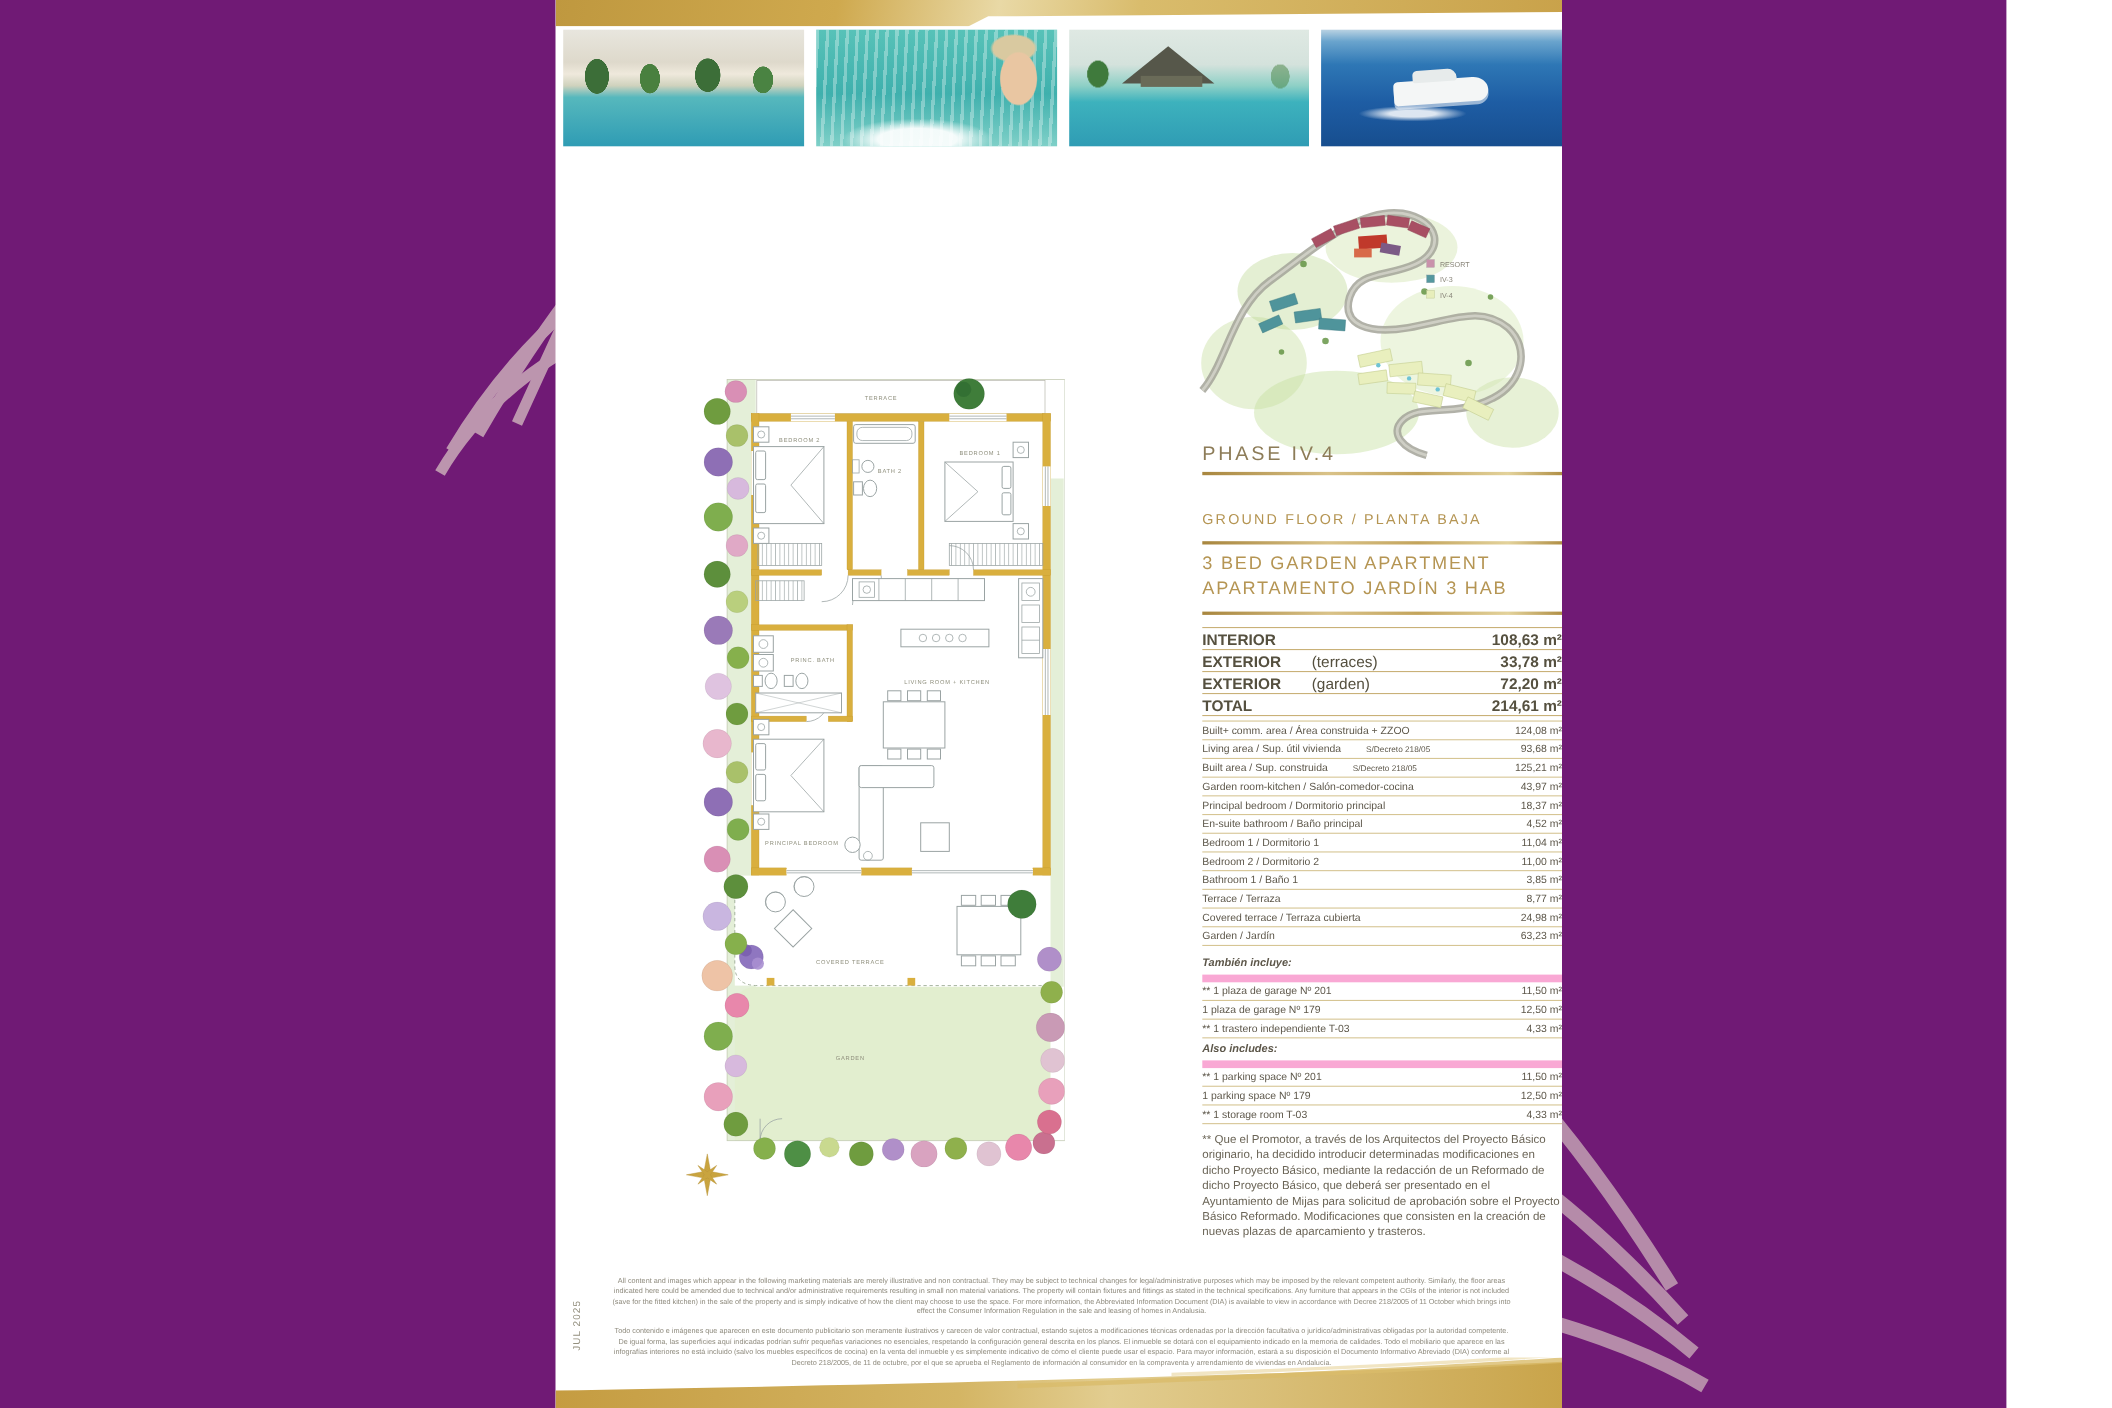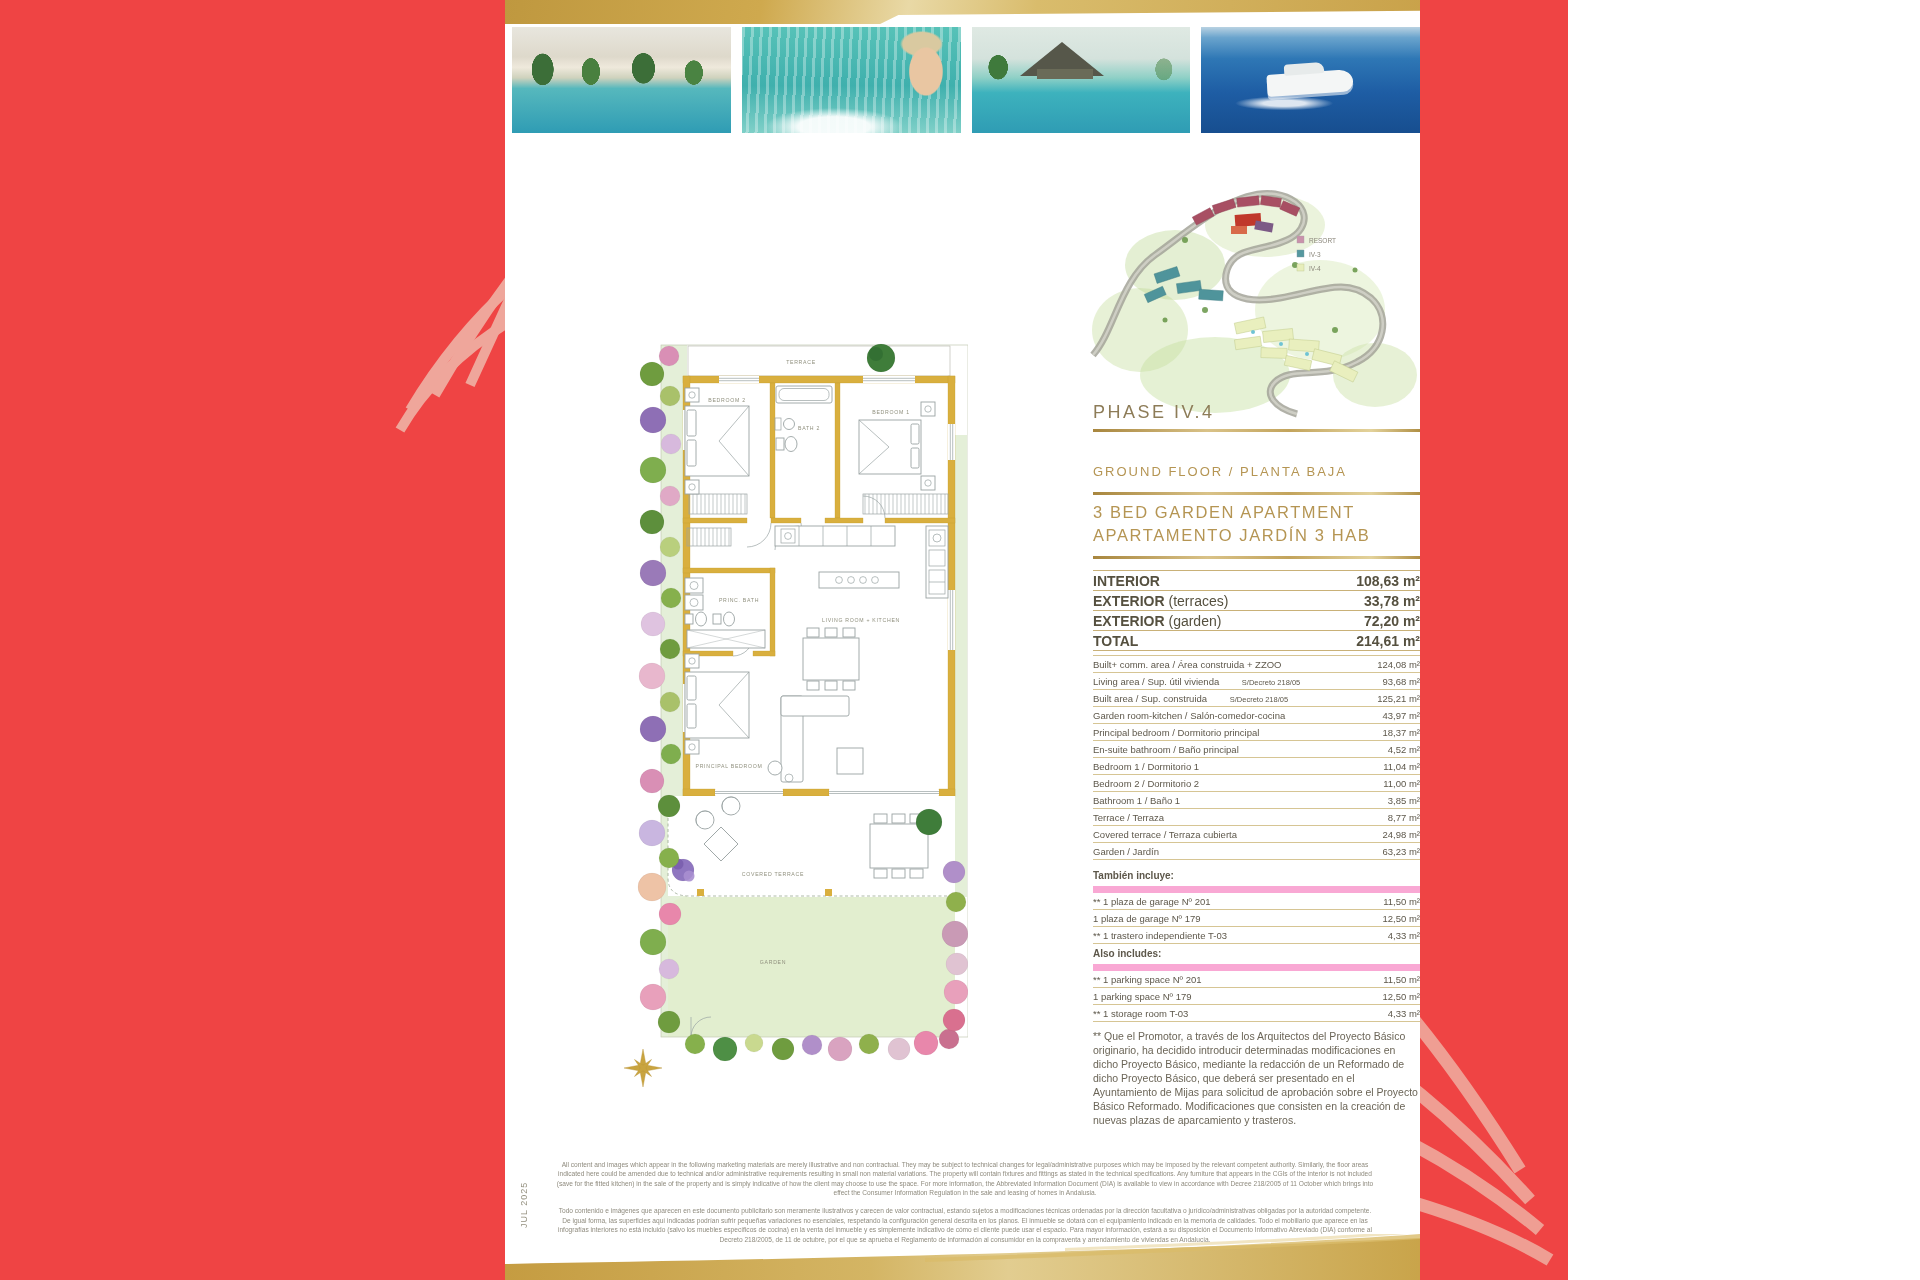--- a/index.html
+++ b/index.html
@@ -1,16 +1,16 @@
 <!DOCTYPE html>
 <html style="--gold: #b59553; --gold-dark: #a8863e; --wall-gold: #d9af3e; --garden-green: #e2eecf; --body-text: #5d574a;"><head>
 <meta charset="utf-8">
 <style>
   html,body{margin:0;padding:0;background:#ffffff;}
-  .canvas{position:relative;width:1568px;height:1280px;background:#ef4444;overflow:hidden;
+  .canvas{position:relative;width:1824px;height:1280px;background:#701a75;overflow:hidden;
           font-family:"Liberation Sans",sans-serif;color:#5d574a;}
   .page{position:absolute;left:505px;top:0;width:915px;height:1280px;background:#fff;}
 
   
   .band-top{position:absolute;left:0;top:0;width:915px;height:24px;
     background:linear-gradient(100deg,#bf983f 0%,#cfa94e 28%,#e9d9a6 44%,#d9bc6c 58%,#c9a24a 100%);
     clip-path:polygon(0 0,100% 0,100% 45%,43% 62%,41% 100%,0 100%);}
   .band-bottom{position:absolute;left:0;bottom:0;width:915px;height:46px;}
 
   
@@ -52,26 +52,26 @@
   .rule{position:absolute;left:588px;width:327px;height:3px;
     background:linear-gradient(90deg,#a8863e,#d9c288 35%,#c3a45c 60%,#e3d29b 85%,#b08f45);}
   .h-floor{top:464px;font-size:13px;letter-spacing:2px;color:var(--gold,#b59553);}
   .h-t1{top:503px;font-size:16.5px;letter-spacing:1.6px;color:var(--gold,#b59553);}
   .h-t2{top:526px;font-size:16.5px;letter-spacing:1.6px;color:var(--gold,#b59553);}
 
   .tbl{position:absolute;left:588px;width:327px;}
   .sumtbl{top:570px;border-top:1.6px solid #c9b178;}
   .sumrow{display:flex;justify-content:space-between;align-items:center;height:19px;
     border-bottom:1.6px solid #c9b178;font-size:14px;font-weight:bold;color:#55503f;}
-  .sumrow .note{font-weight:normal;}
+  .sumrow .note{font-weight:normal;margin-left:24px;}
   .dettbl{top:655px;border-top:1px solid #d6c594;}
   .detrow{display:flex;justify-content:space-between;align-items:center;height:16px;
     border-bottom:1px solid #d6c594;font-size:9.5px;color:#5d574a;gap:37px;}
   .detrow small{font-size:7.5px;margin-left:20px;}
-  .sechead{position:absolute;left:588px;font-size:10px;font-weight:bold;color:#5d574a;}
+  .sechead{position:absolute;left:588px;font-size:10px;font-weight:bold;color:#5d574a;font-style:italic;}
   .minitbl{border-top:7px solid #f9a8d4;}
 
   .footnote{position:absolute;left:588px;top:1030px;width:327px;font-size:10.5px;
     line-height:1.33;color:#6b6557;}
 
   
   .legalbox{position:absolute;left:50px;top:1160px;width:820px;text-align:center;
     font-size:6.6px;line-height:1.42;color:#8f8b7e;}
   .legalbox p{margin:0 0 9px 0;}
   .datecode{position:absolute;left:14px;top:1148px;height:80px;writing-mode:vertical-rl;

